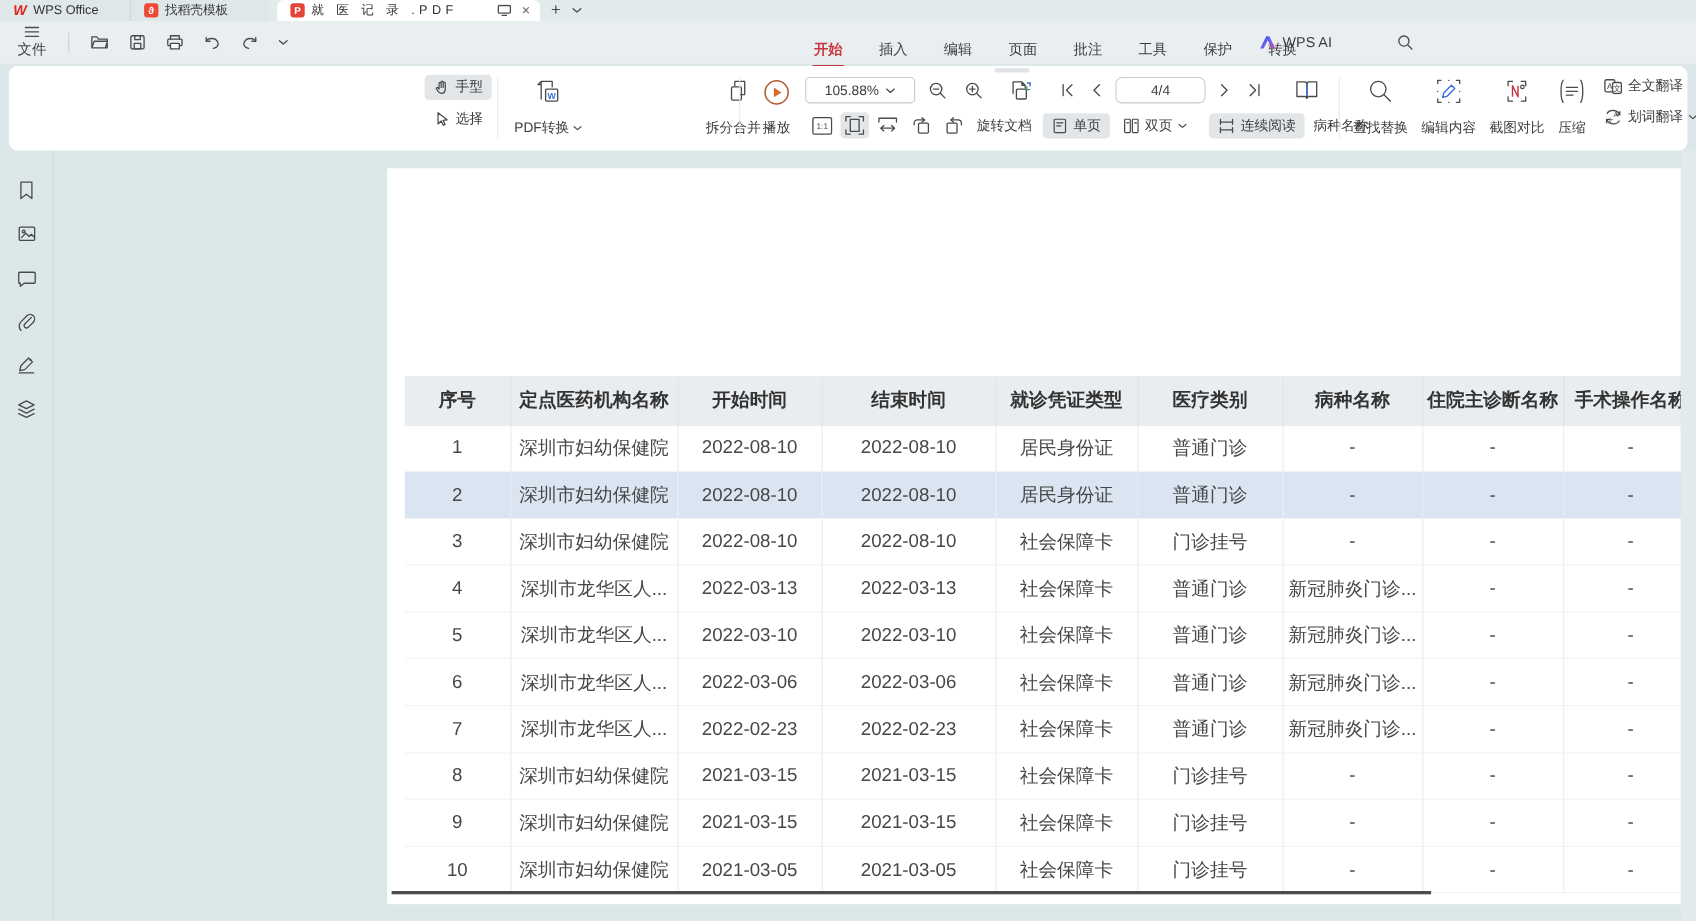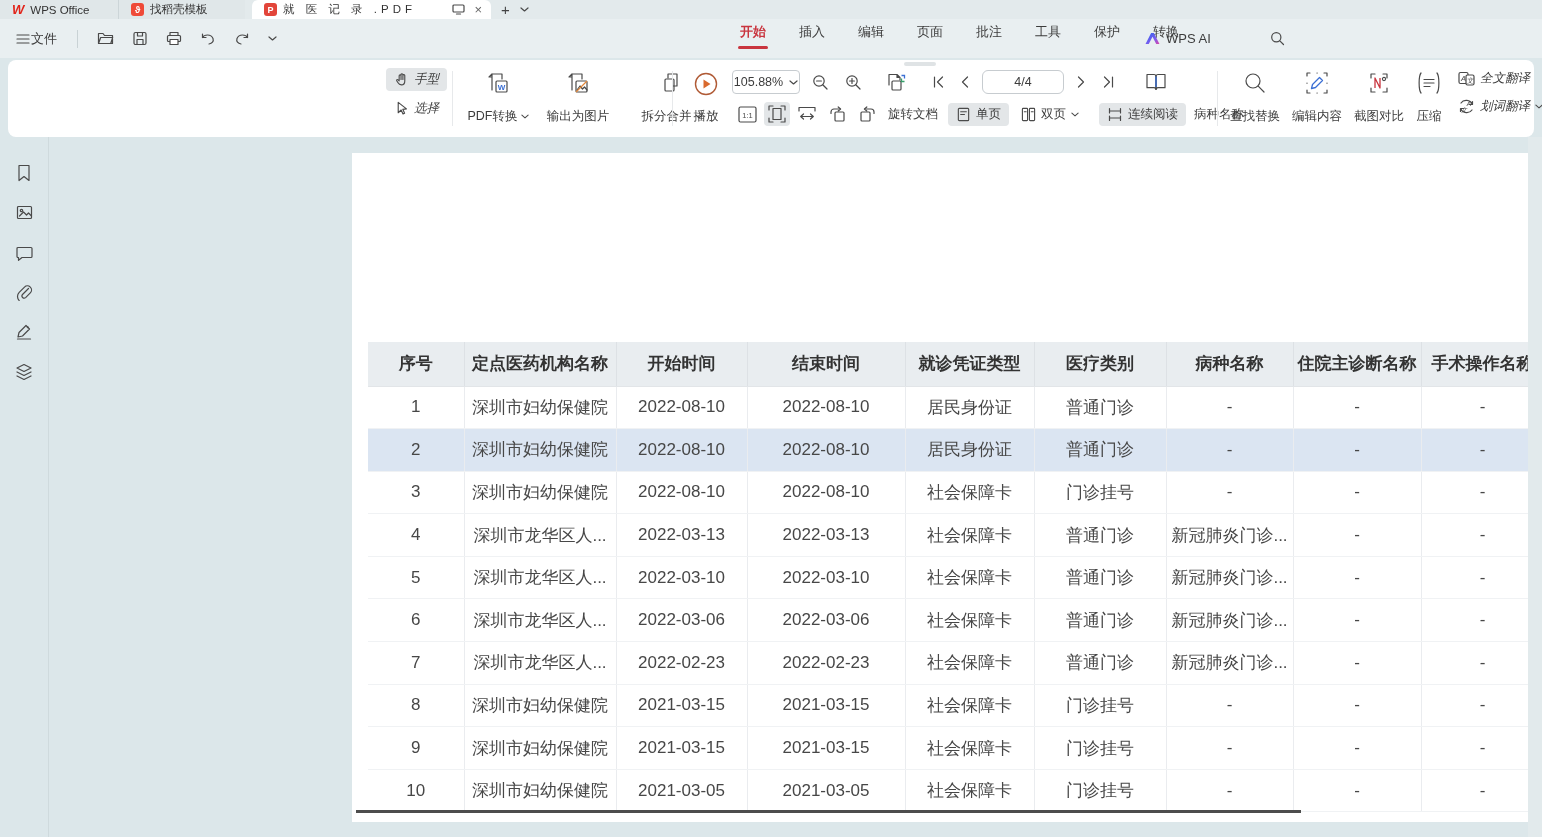--- a/index.html
+++ b/index.html
@@ -23,38 +23,38 @@
   .docer { background:#ef4a38; }
   .pdfic { background:#e2453a; }
   .tab-x { color:#666; font-size:13px; padding:0 3px; }
   .tab-add { display:flex; align-items:center; gap:10px; padding:0 10px; color:#444; }
   .plus { font-size:15px; line-height:1; }
 
   
   .menubar { position:absolute; left:0; top:19px; width:1542px; height:39px;
     background:#e9eff1; display:flex; align-items:center; font-size:13px; color:#3c3c3c; }
   .mb-left { display:flex; align-items:center; gap:8px; padding-left:10px; }
-  .file-btn { display:flex; align-items:center; gap:1px; padding:4px 6px; }
+  .file-btn { display:flex; align-items:center; gap:1px; padding:4px 6px;flex-direction:column; }
   .vsep { width:1px; height:18px; background:#c9d2d5; margin:0 6px; }
   .qbtn { padding:3px 5px; display:flex; align-items:center; }
   .qbtn.disabled svg { stroke:#b5bcbf; }
-  #menu-nav { position:absolute; left:738px; top:0; height:39px; display:flex; align-items:flex-start; gap:29px; }
+  #menu-nav { position:absolute; left:738px; top:0; height:39px; display:flex; align-items:flex-end; gap:29px; }
   .menu-item { padding:4px 2px; position:relative; cursor:default; }
   .menu-item.active { color:#c9353f; font-weight:bold; }
   .menu-item.active::after { content:""; position:absolute; left:0; right:0; bottom:-4px;
     height:3px; border-radius:2px; background:#c9353f; }
   .ai-group { position:absolute; left:1145px; top:0; height:39px; display:flex; align-items:center; gap:6px; }
   .search-btn { position:absolute; left:1270px; top:0; height:39px; display:flex; align-items:center; }
 
   
   .ribbon { position:absolute; left:8px; top:60px; width:1526px; height:77px;
     background:#ffffff; border-radius:8px; color:#3c3c3c; font-size:12.5px; }
   .handle { position:absolute; left:896px; top:2px; width:32px; height:4px; border-radius:2px; background:#dfe3e5; }
   .rdiv { position:absolute; top:11px; width:1px; height:55px; background:#e7e9eb; }
-  .col2 { position:absolute; display:flex; flex-direction:column; gap:6px;font-style:italic; }
+  .col2 { position:absolute; display:flex; flex-direction:column; gap:6px; }
   .pill { display:flex; align-items:center; gap:5px; padding:3px 8px; border-radius:4px; white-space:nowrap; }
   .pill.sel { background:#e3e6e8; }
   .bigbtn { position:absolute; top:9px; width:84px; height:60px; display:flex; flex-direction:column;
     align-items:center; justify-content:space-between; padding:2px 0 4px; white-space:nowrap; }
   .bigbtn .lbl { display:flex; align-items:center; gap:3px; }
   .boxbtn { border:1px solid #c7ccd0; border-radius:4px; height:24px; display:flex;
     align-items:center; justify-content:center; gap:6px; background:#fff; }
   .vrow { position:absolute; display:flex; align-items:center; }
   .sqbtn { width:26px; height:24px; display:flex; align-items:center; justify-content:center; border-radius:4px; }
   .sqbtn.sel { background:#e3e6e8; }
@@ -232,33 +232,20 @@
         </g>
         <text x="15.5" y="18.6" font-size="8" font-weight="bold" fill="#3b6fd4" text-anchor="middle" stroke="none">W</text>
       </svg>
     <span class="lbl">
         <span>PDF转换</span>
       <svg class="chev" width="8" height="5" viewBox="0 0 9 5">
           <path class="ic" d="M1 1 L4.5 4 L8 1"></path>
         </svg>
       </span>
   </div>
-  <div class="bigbtn" style="left:524px; width:92px">
-    <svg width="24" height="26" viewBox="0 0 24 26">
-        <g class="ic">
-          <path d="M6 3 h10 v5 M6 3 v16 M6 3 l-3 3 h3"></path>
-          <rect x="10" y="10" width="11" height="11" rx="1"></rect>
-          <path d="M11 19 l3-4 2.5 3 2-2 2.5 3"></path>
-        </g>
-        <line x1="10" y1="21" x2="21" y2="10" stroke="#e0863a" stroke-width="1.3"></line>
-      </svg>
-    <span class="lbl">
-        <span>输出为图片</span>
-      </span>
-  </div>
   <div class="bigbtn" style="left:622px">
     <svg width="24" height="26" viewBox="0 0 24 26">
         <g class="ic">
           <path d="M8 7 V3 h9 v12 h-4"></path>
           <rect x="5" y="8" width="9" height="12" rx="1"></rect>
         </g>
       </svg>
     <span class="lbl">
         <span>拆分合并</span>
       <svg class="chev" width="8" height="5" viewBox="0 0 9 5">
@@ -272,21 +259,21 @@
     <svg width="26" height="26" viewBox="0 0 26 26">
         <circle cx="13" cy="13" r="10.5" fill="none" stroke="#b05a35" stroke-width="1.4"></circle>
         <path d="M10.5 8.5 L17.5 13 L10.5 17.5 Z" fill="#d96a2e"></path>
       </svg>
     <span class="lbl">
         <span>播放</span>
       </span>
   </div>
 
   <div class="vrow" style="left:724px; top:10px; gap:7px;">
-    <div class="boxbtn" style="width:68px">
+    <div class="boxbtn" style="width:100px">
       <span>105.88%</span>
       <svg class="chev" width="9" height="5" viewBox="0 0 9 5">
           <path class="ic" stroke="#8a9094" d="M1 1 L4.5 4 L8 1"></path>
         </svg>
     </div>
     <div class="sqbtn">
       <svg width="17" height="17" viewBox="0 0 17 17">
           <g class="ic">
             <circle cx="7" cy="7" r="5.2"></circle>
             <line x1="11" y1="11" x2="15" y2="15"></line>

